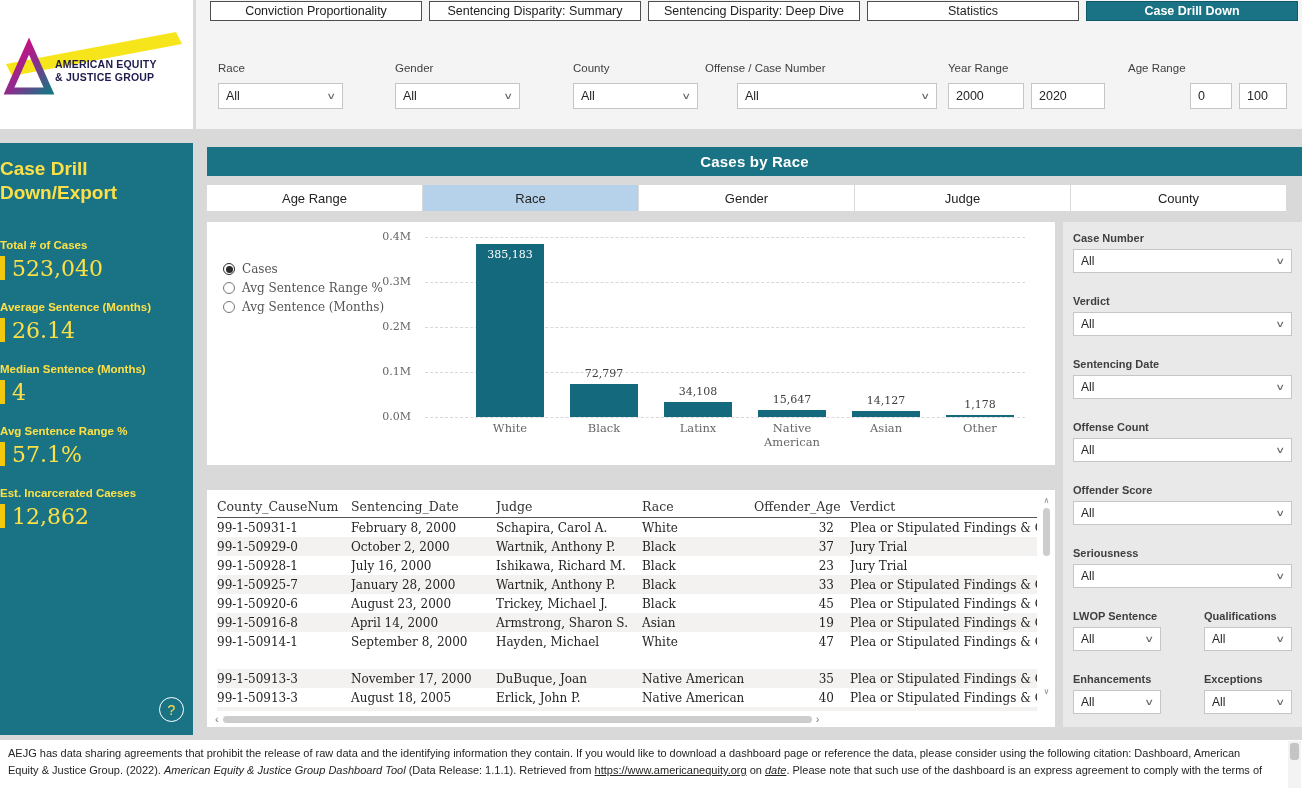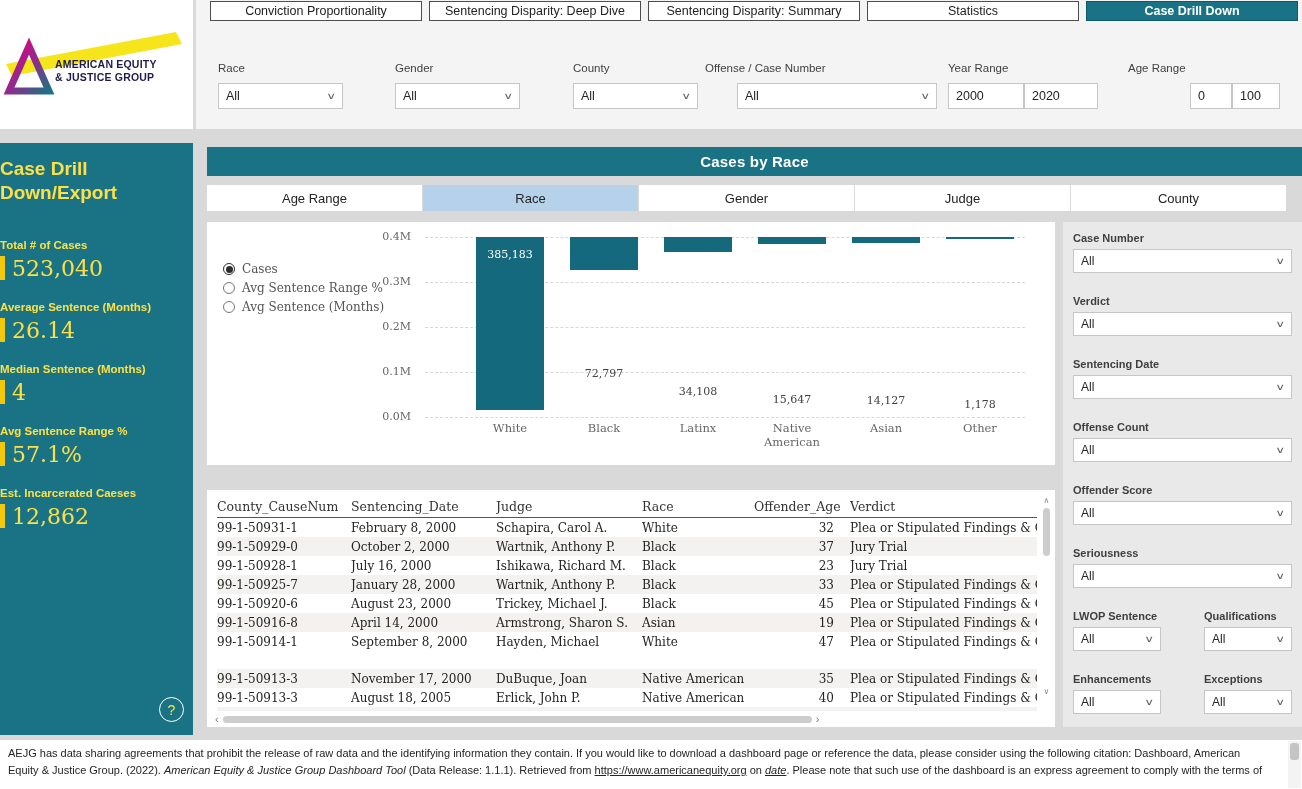--- a/index.html
+++ b/index.html
@@ -12,21 +12,21 @@
   .logo-text{position:absolute;left:55px;top:58px;font-size:10.5px;font-weight:bold;color:#1E1B4E;line-height:13px;letter-spacing:.2px}
   
   #top-panel{position:absolute;left:196px;top:0;width:1106px;height:129px;background:#f4f4f4}
   #top-tabs{position:absolute;left:0;top:1px;width:100%;height:20px;display:flex;gap:7px;padding:0 4px 0 14px}
   .top-tab{flex:1;display:flex;align-items:center;justify-content:center;background:#fff;border:1px solid #4d4d4d;font-size:12.5px;color:#222;cursor:pointer}
   .top-tab.active{background:var(--teal);border-color:#10596a;color:#fff;font-weight:bold}
   .fgroup{position:absolute;top:62px}
   .flabel{font-size:11.5px;color:#3f3f3f;margin-bottom:9px}
   .dd{background:#fff;border:1px solid #c6c6c6;height:26px;display:flex;align-items:center;justify-content:space-between;padding:0 7px;font-size:12.5px;color:#252423;cursor:pointer}
   .chev{font-size:9px;color:#666;transform:scaleX(1.5)}
-  .range-row{display:flex;}
+  .range-row{display:flex;gap:7px}
   .numbox{height:26px;background:#fff;border:1px solid #c6c6c6;display:flex;align-items:center;padding:0 7px;font-size:12.5px;color:#252423}
   
   #sidebar{position:absolute;left:0;top:143px;width:193px;height:592px;background:var(--teal);color:#fde047;padding:14px 0}
   .sb-title{font-size:19px;font-weight:bold;line-height:1.25;margin-bottom:34px}
   .stat{margin-bottom:20px}
   .stat-label{font-size:11.5px;font-weight:bold;margin-bottom:5px}
   .stat-value{display:flex;align-items:center}
   .stat-bar{width:5px;height:24px;background:var(--yellow);margin-right:7px;flex:none}
   .stat-num{font-family:"DejaVu Serif",serif;font-size:22px}
   .help{position:absolute;right:9px;bottom:13px;width:25px;height:25px;border:1.5px solid #fff;border-radius:50%;display:flex;align-items:center;justify-content:center;font-size:14px;cursor:pointer}
@@ -40,21 +40,21 @@
   #radio-group{position:absolute;left:16px;top:40px}
   .radio-row{display:flex;align-items:center;margin-bottom:5px;font-family:"DejaVu Serif",serif;font-size:12px;color:#555;cursor:pointer}
   .radio{width:12px;height:12px;border:1px solid #777;border-radius:50%;margin-right:7px;display:flex;align-items:center;justify-content:center;flex:none}
   .radio.sel{border-color:#2b2b2b}
   .radio-dot{width:7px;height:7px;background:#2b2b2b;border-radius:50%}
   #y-ticks{position:absolute;left:0;top:0;width:204px;height:100%}
   .ytick{position:absolute;right:0;font-family:"DejaVu Serif",serif;font-size:11px;color:#666}
   #plot-area{position:absolute;left:218px;top:15px;width:600px;height:180px}
   .grid{position:absolute;left:0;width:100%;border-top:1px dashed #d8d8d8}
   #bars{position:absolute;left:38px;bottom:0;height:100%;display:flex;align-items:flex-end}
-  .bcol{position:relative;width:94px;height:180px;display:flex;justify-content:center}
+  .bcol{position:relative;width:94px;height:180px;display:flex;align-items:flex-end;justify-content:center}
   .bar{width:68px;background:var(--bar);cursor:pointer}
   .bval{position:absolute;left:0;width:94px;text-align:center;font-family:"DejaVu Serif",serif;font-size:11px;color:#404040}
   .bval.inside{color:#fff}
   #cat-labels{position:absolute;left:256px;top:200px;width:564px;display:flex}
   .clab{width:94px;padding:0 9px;text-align:center;font-family:"DejaVu Serif",serif;font-size:11.5px;color:#666;line-height:1.2}
   
   #right-panel{position:absolute;left:1063px;top:222px;width:239px;height:505px;background:#e9e9e9;padding:10px 10px 0;overflow:hidden}
   .rf-group{margin-bottom:22px}
   .rf-label{font-size:11px;font-weight:bold;color:#3f3f3f;margin-bottom:5px}
   #right-panel .dd{height:24px;font-size:12px}
@@ -99,22 +99,22 @@
   </svg>
   <div class="logo-text">
     <div>AMERICAN EQUITY</div>
     <div>&amp; JUSTICE GROUP</div>
   </div>
 </div>
 
 <div id="top-panel">
   <div id="top-tabs">
       <div class="top-tab">Conviction Proportionality</div>
+      <div class="top-tab">Sentencing Disparity: Summary</div>
       <div class="top-tab">Sentencing Disparity: Deep Dive</div>
-      <div class="top-tab">Sentencing Disparity: Summary</div>
       <div class="top-tab">Statistics</div>
       <div class="top-tab active">Case Drill Down</div>
     </div>
 
   <div class="fgroup" style="left:22px;width:125px">
     <div class="flabel">Race</div>
     <div class="dd">
       <span>All</span>
       <span class="chev">∨</span>
     </div>

